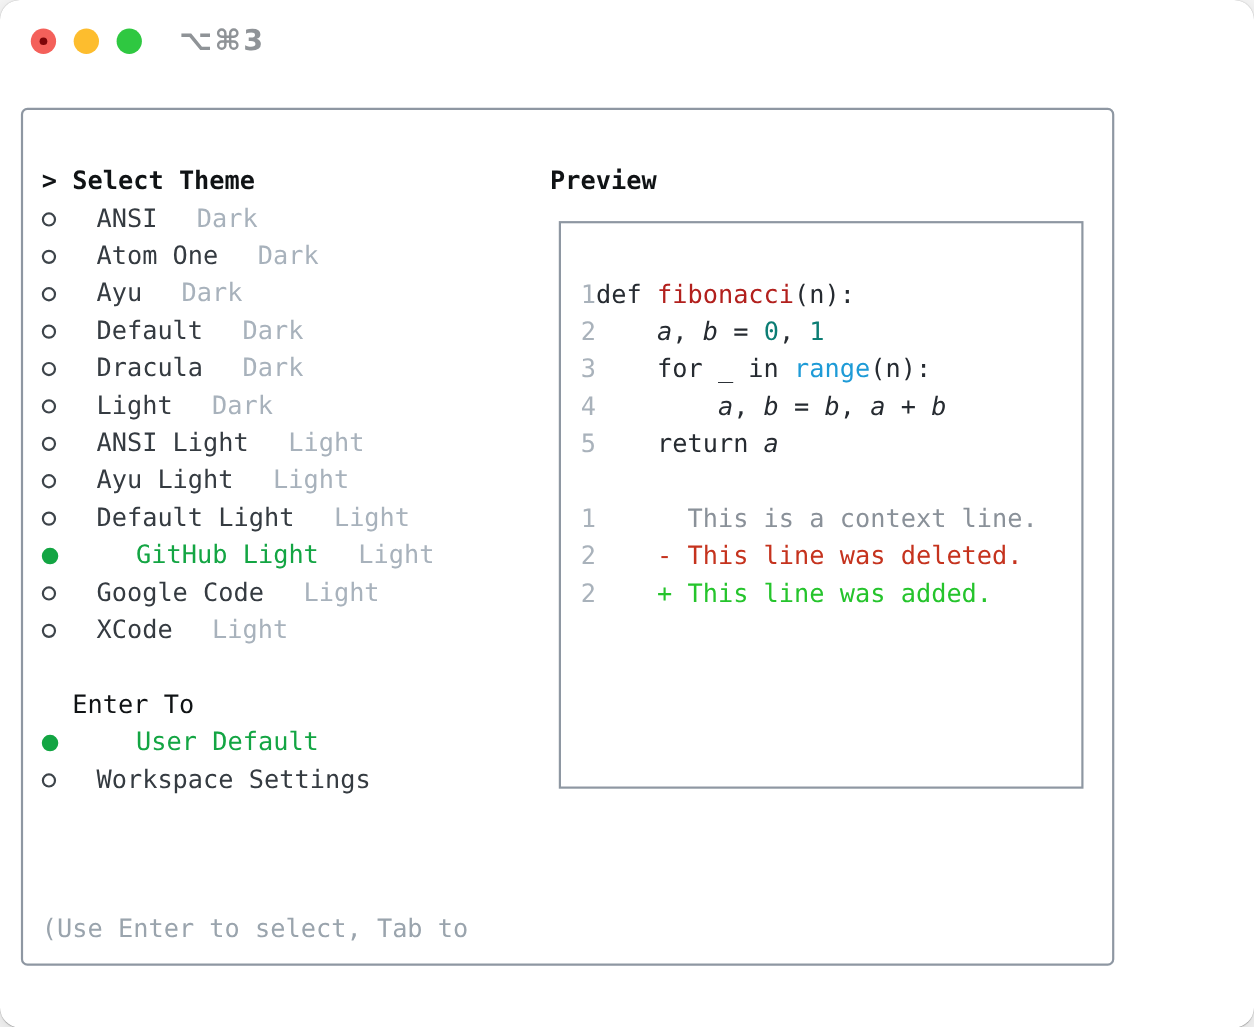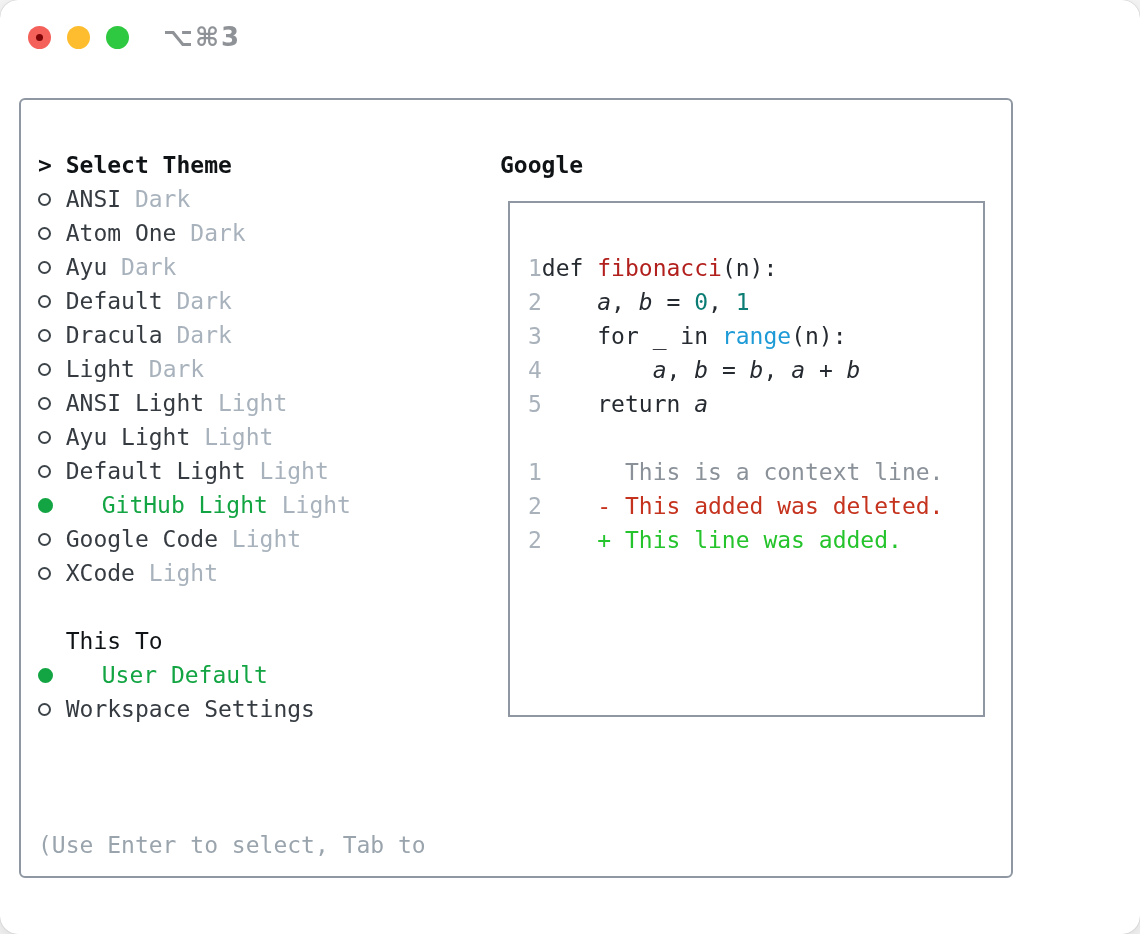--- a/index.html
+++ b/index.html
@@ -29,21 +29,21 @@
     border:2px solid var(--border_gray);border-radius:6px;background:#fff;
     box-sizing:border-box;
   }
   .mono{font-size:23px;line-height:34px;color:var(--text_dark);}
   
   .list-header{position:absolute;left:38px;top:148px;height:34px;display:flex;align-items:center;font-weight:bold;color:var(--header_black);white-space:pre;}
   .list-header .chevron{width:2ch;display:inline-block;}
   .theme-list{position:absolute;left:38px;top:182px;}
   .apply-block{position:absolute;left:38px;top:624px;}
   .apply-header{height:34px;display:flex;align-items:center;margin-left:2ch;color:var(--header_black);}
-  .row{display:flex;align-items:center;height:34px;white-space:pre;cursor:default;}
+  .row{display:flex;align-items:center;height:34px;white-space:pre;cursor:default;gap:22px;}
   .marker{width:2ch;display:inline-flex;align-items:center;}
   .circle{width:13px;height:13px;border-radius:50%;border:2.5px solid var(--radio_ring);box-sizing:border-box;background:transparent;}
   .row.selected .circle{background:var(--accent_green);border-color:var(--accent_green);width:15px;height:15px;}
   .tname{color:var(--text_name);}
   .row.selected .tname{color:var(--accent_green);margin-left:36px;}
   .variant{color:var(--variant_gray);margin-left:1ch;}
   .hint{position:absolute;left:38px;top:760px;color:var(--hint_gray);white-space:pre;}
   .hint div{height:34px;line-height:34px;}
   
   .preview-title{position:absolute;left:500px;top:148px;height:34px;line-height:34px;font-weight:bold;color:var(--header_black);}
@@ -148,58 +148,58 @@
       </div>
 
       <div class="row theme-row">
         <span class="marker"><span class="circle"></span></span>
         <span class="tname">XCode</span>
         <span class="variant">Light</span>
       </div>
     </div>
 
   <div class="apply-block mono">
-    <div class="apply-header">This To</div>
+    <div class="apply-header">Enter To</div>
     <div>
 
         <div class="row apply-row selected">
           <span class="marker"><span class="circle"></span></span>
           <span class="tname">User Default</span>
         </div>
 
         <div class="row apply-row">
           <span class="marker"><span class="circle"></span></span>
           <span class="tname">Workspace Settings</span>
         </div>
       </div>
   </div>
 
   <div class="hint mono">
     <div>(Use Enter to select, Tab to</div>
     <div>change focus)</div>
   </div>
 
-  <div class="preview-title mono">Google</div>
+  <div class="preview-title mono">Preview</div>
 
   <div class="preview-box">
     <div class="pcode mono">
 
         <div class="pline"><span class="lnum">1</span><span><span class="seg-code">def </span><span class="seg-func">fibonacci</span><span class="seg-code">(n):</span></span></div>
 
         <div class="pline"><span class="lnum">2</span><span><span class="seg-code">    </span><span class="seg-var">a</span><span class="seg-code">, </span><span class="seg-var">b</span><span class="seg-code"> = </span><span class="seg-num">0</span><span class="seg-code">, </span><span class="seg-num">1</span></span></div>
 
         <div class="pline"><span class="lnum">3</span><span><span class="seg-code">    for _ in </span><span class="seg-call">range</span><span class="seg-code">(n):</span></span></div>
 
         <div class="pline"><span class="lnum">4</span><span><span class="seg-code">        </span><span class="seg-var">a</span><span class="seg-code">, </span><span class="seg-var">b</span><span class="seg-code"> = </span><span class="seg-var">b</span><span class="seg-code">, </span><span class="seg-var">a</span><span class="seg-code"> + </span><span class="seg-var">b</span></span></div>
 
         <div class="pline"><span class="lnum">5</span><span><span class="seg-code">    return </span><span class="seg-var">a</span></span></div>
 
         <div class="pline"><span class="lnum"></span><span></span></div>
 
         <div class="pline"><span class="lnum">1</span><span><span class="seg-context">      This is a context line.</span></span></div>
 
-        <div class="pline"><span class="lnum">2</span><span><span class="seg-deleted">    - This added was deleted.</span></span></div>
+        <div class="pline"><span class="lnum">2</span><span><span class="seg-deleted">    - This line was deleted.</span></span></div>
 
         <div class="pline"><span class="lnum">2</span><span><span class="seg-added">    + This line was added.</span></span></div>
       </div>
   </div>
 
 </div>
 
 </body></html>

